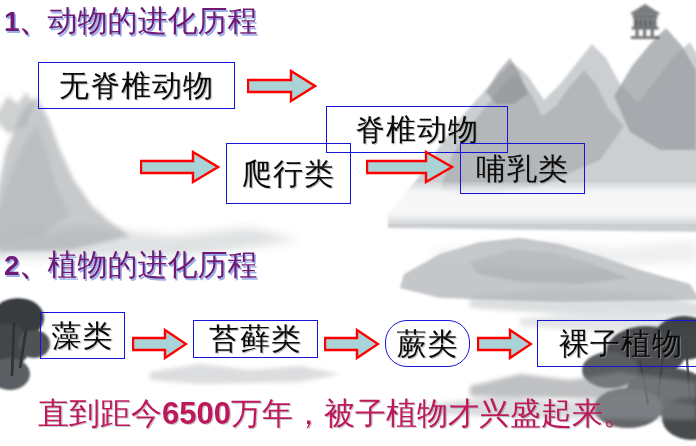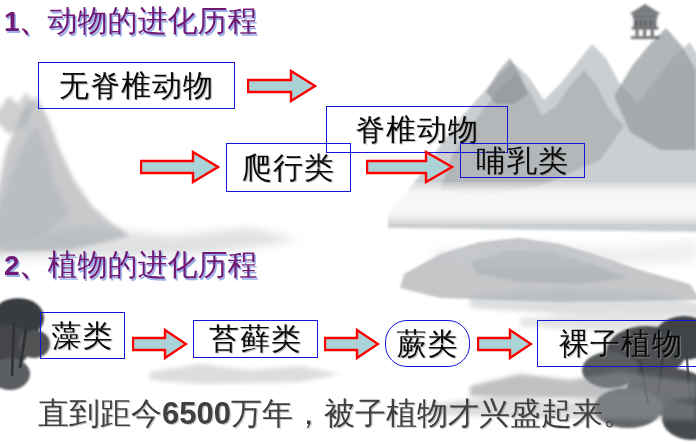--- a/index.html
+++ b/index.html
@@ -73,21 +73,21 @@
   }
   .arrow svg { display: block; width: 100%; height: 100%; }
 
   
   #bottom-note {
     position: absolute;
     z-index: 6;
     left: 38px;
     top: 398px;
     white-space: nowrap;
-    color: #404040;
+    color: #be185d;
     font-family: "DejaVu Serif", "Liberation Serif", serif;
     font-size: 31px;
     line-height: 1;
     letter-spacing: 0px;
     text-shadow: 1.2px 1.2px 0 rgba(150,150,150,0.5);
   }
   #bottom-note .emph {
     font-family: "Liberation Sans", sans-serif;
     font-weight: bold;
   }
@@ -236,31 +236,31 @@
     <span>脊椎动物</span>
   </div>
 
 
   <div class="arrow" style="left:140px; top:150px; width:80px; height:34px;">
     <svg viewBox="0 0 80 34" preserveAspectRatio="none">
       <polygon points="1,11 53,11 53,2 78,17 53,32 53,23 1,23" fill="#a9d3d7" stroke="#fe0000" stroke-width="2.4" stroke-linejoin="miter"></polygon>
     </svg>
   </div>
 
-  <div class="term-box" style="left:226px; top:143px; width:125px; height:49px;">
+  <div class="term-box" style="left:226px; top:143px; width:125px; height:61px;">
     <span>爬行类</span>
   </div>
 
   <div class="arrow" style="left:366px; top:150px; width:88px; height:34px;">
     <svg viewBox="0 0 88 34" preserveAspectRatio="none">
       <polygon points="1,11 60,11 60,2 86,17 60,32 60,23 1,23" fill="#a9d3d7" stroke="#fe0000" stroke-width="2.4" stroke-linejoin="miter"></polygon>
     </svg>
   </div>
 
-  <div class="term-box" style="left:460px; top:143px; width:125px; height:35px;">
+  <div class="term-box" style="left:460px; top:143px; width:125px; height:51px;">
     <span>哺乳类</span>
   </div>
 
   <div class="heading" id="heading-2">
     <span class="num">2、</span><span class="zh">植物的进化历程</span>
   </div>
 
   <div class="term-box" style="left:40px; top:312px; width:85px; height:47px;">
     <span>藻类</span>
   </div>

